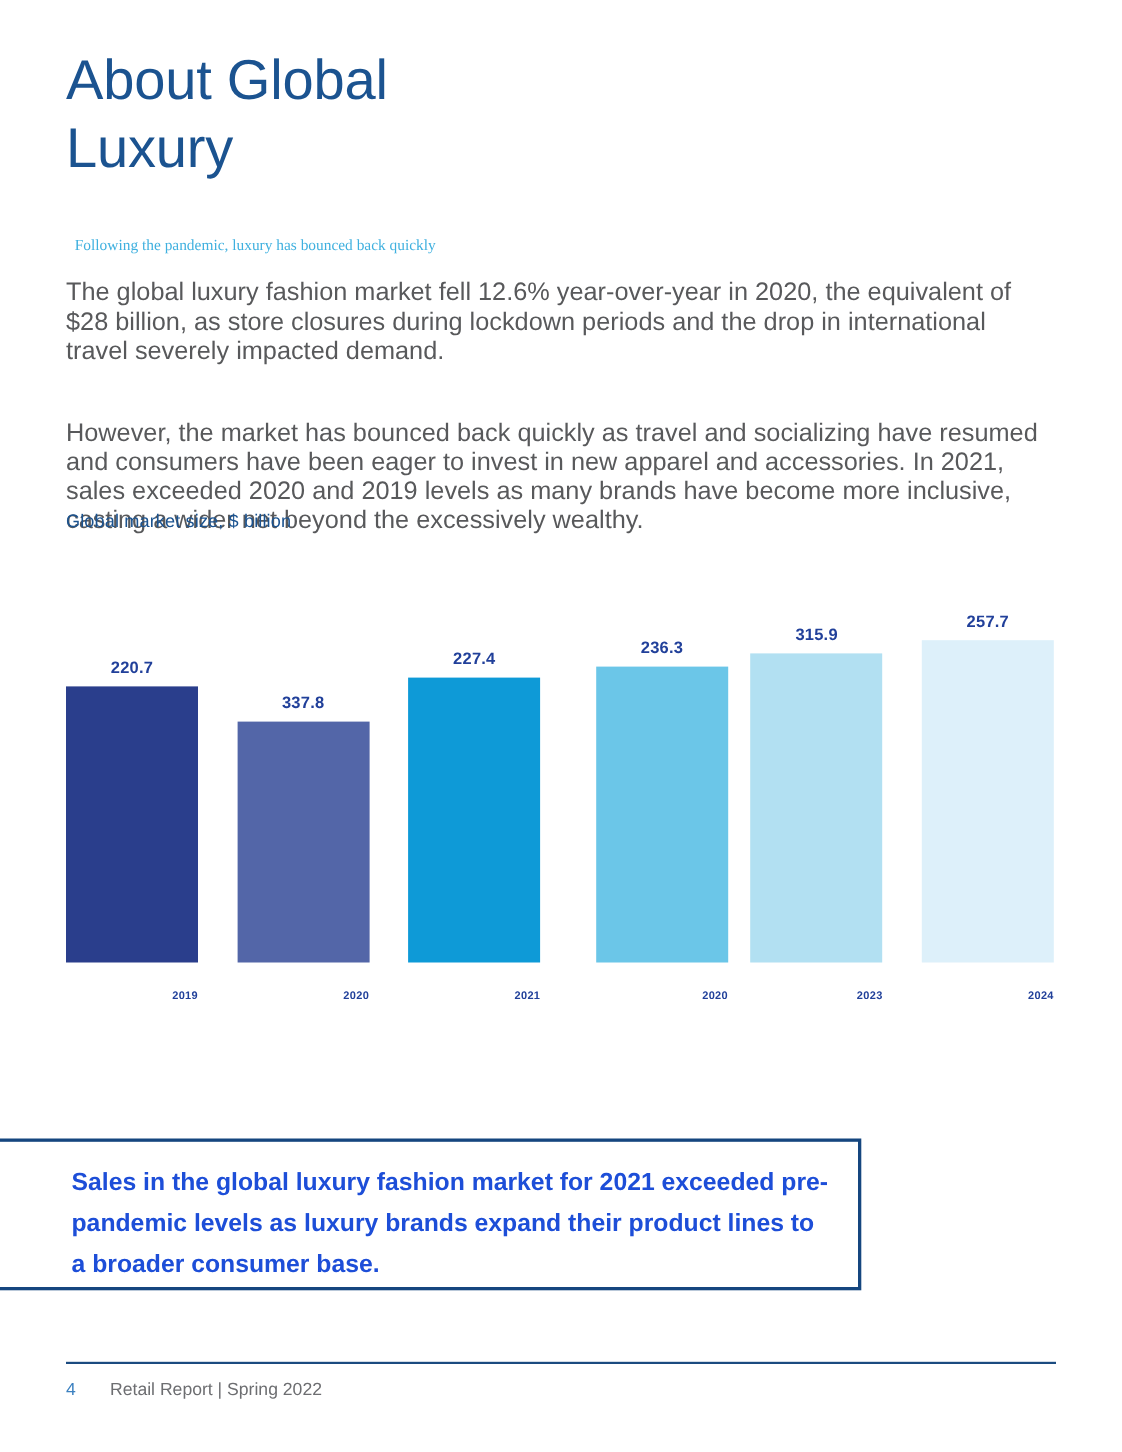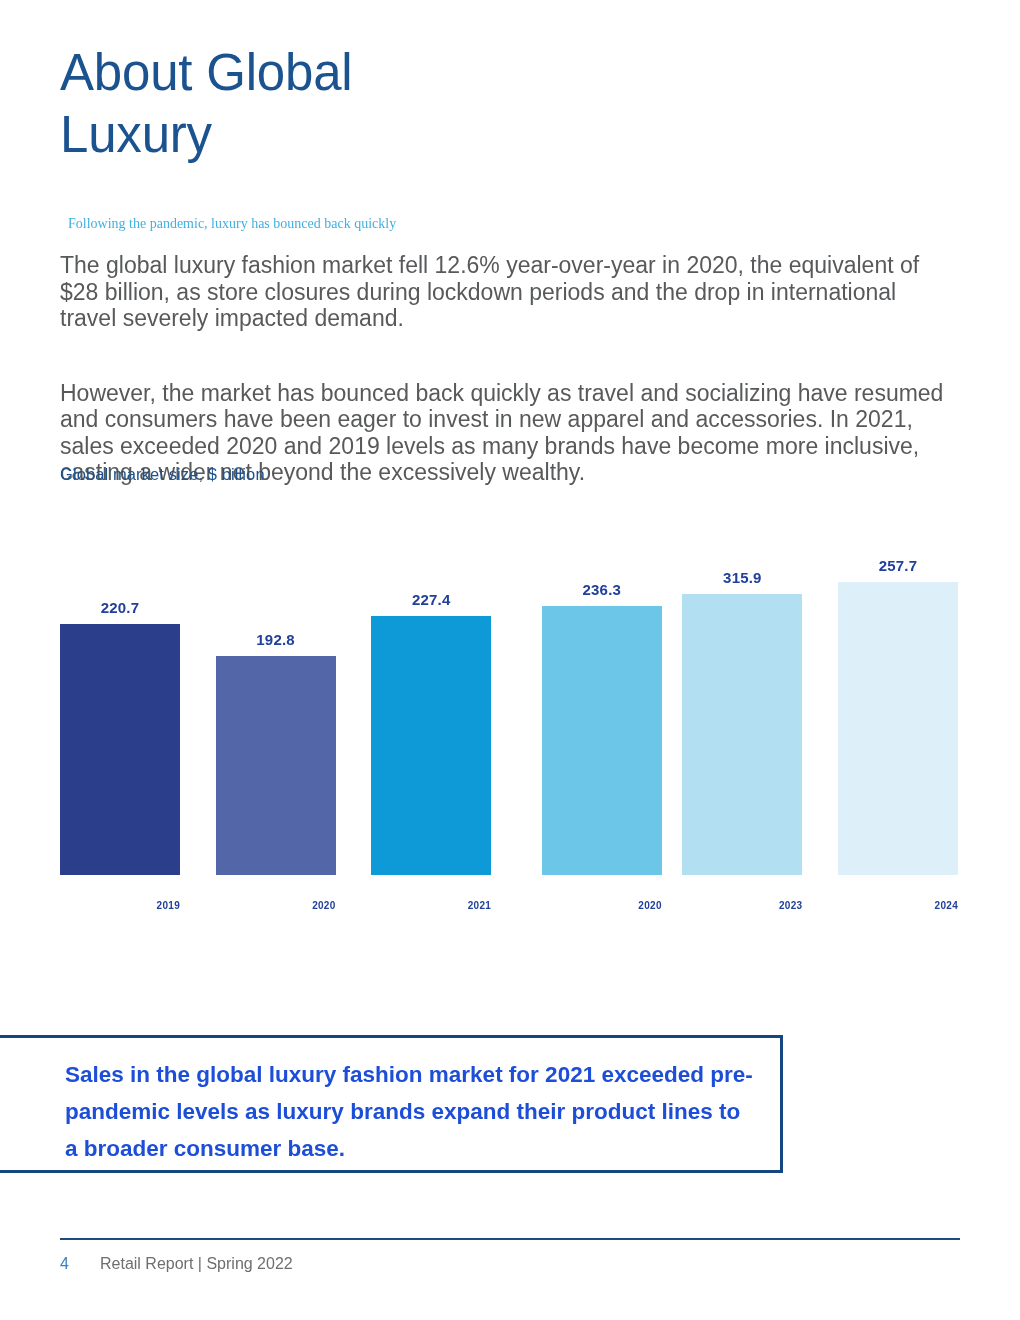--- a/index.html
+++ b/index.html
@@ -183,21 +183,21 @@
 <div class="chart-block">
   <div class="chart-subtitle">Global market size, $ billion</div>
 
   <div class="chart-area" id="chart-area">
       <div class="bar-col" style="left: 0px;">
         <div class="bar-value" style="bottom: 295px;">220.7</div>
         <div class="bar-rect" style="height: 251px; background: rgb(42, 62, 140);"></div>
         <div class="bar-label">2019</div>
       </div>
       <div class="bar-col" style="left: 155.6px;">
-        <div class="bar-value" style="bottom: 263px;">192.8</div>
+        <div class="bar-value" style="bottom: 263px;">337.8</div>
         <div class="bar-rect" style="height: 219px; background: rgb(83, 102, 168);"></div>
         <div class="bar-label">2020</div>
       </div>
       <div class="bar-col" style="left: 311.2px;">
         <div class="bar-value" style="bottom: 303px;">227.4</div>
         <div class="bar-rect" style="height: 259px; background: rgb(14, 154, 215);"></div>
         <div class="bar-label">2021</div>
       </div>
       <div class="bar-col" style="left: 466.8px; margin-left: 15px;">
         <div class="bar-value" style="bottom: 313px;">236.3</div>

